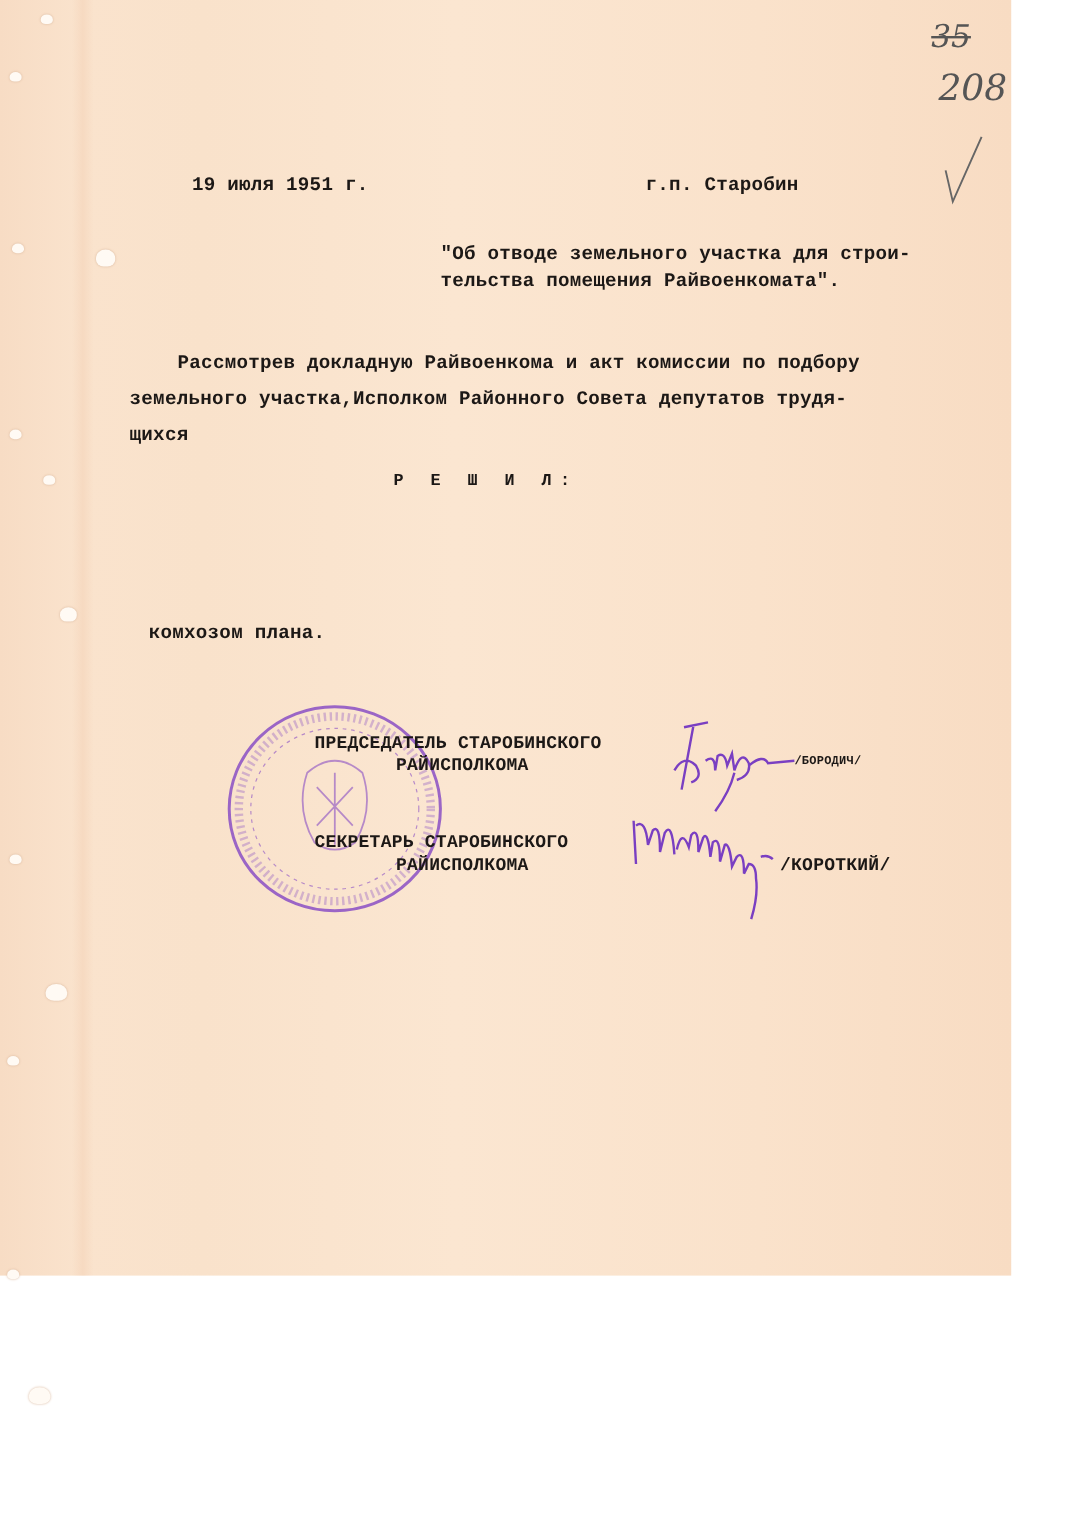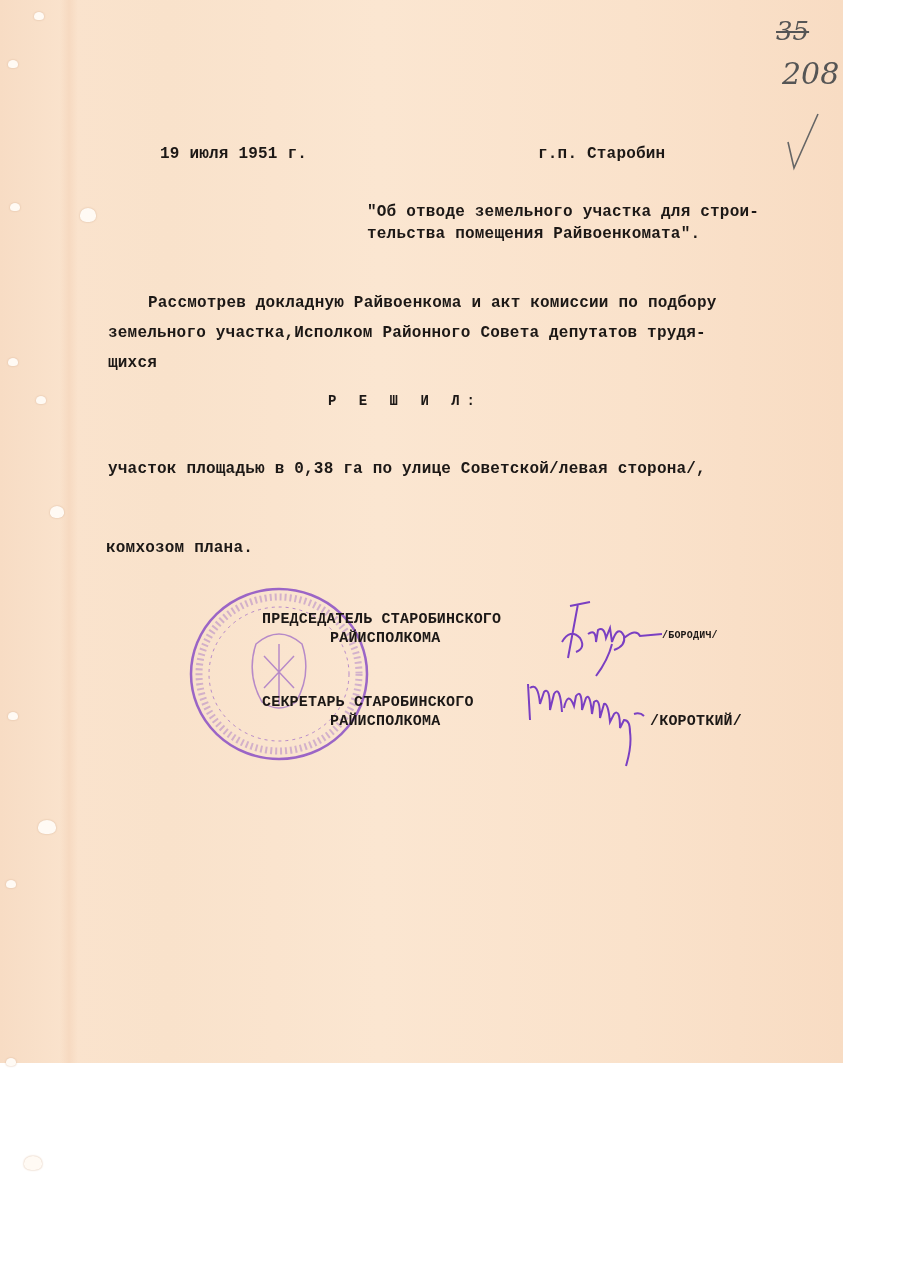--- a/index.html
+++ b/index.html
@@ -24,21 +24,21 @@
   .place { left: 538px; top: 145px; font-size: 16px; }
   .subj1 { left: 367px; top: 203px; font-size: 16px; }
   .subj2 { left: 367px; top: 225px; font-size: 16px; }
   .body1 { left: 148px; top: 294px; font-size: 16px; }
   .body2 { left: 108px; top: 324px; font-size: 16px; }
   .body3 { left: 108px; top: 354px; font-size: 16px; }
   .resolved { left: 328px; top: 393px; font-size: 14px; letter-spacing: 7px; }
   .r1 { left: 158px; top: 430px; font-size: 16px; }
   .r2 { left: 108px; top: 460px; font-size: 16px; }
   .r3 { left: 108px; top: 490px; font-size: 16px; }
-  .r4 { left: 106px; top: 519px; font-size: 16px; margin-top: 20px; }
+  .r4 { left: 124px; top: 519px; font-size: 16px; }
   .s1a { left: 262px; top: 611px; font-size: 15px; }
   .s1b { left: 330px; top: 630px; font-size: 15px; }
   .s1n { left: 662px; top: 630px; font-size: 10px; }
   .s2a { left: 262px; top: 694px; font-size: 15px; }
   .s2b { left: 330px; top: 713px; font-size: 15px; }
   .s2n { left: 650px; top: 713px; font-size: 15px; }
   .pencil { position: absolute; color: #555; font-family: "DejaVu Serif", serif; font-style: italic; }
   .archive-old { left: 776px; top: 16px; font-size: 26px; text-decoration: line-through; }
   .archive-new { left: 782px; top: 56px; font-size: 30px; }
   .check { position: absolute; left: 784px; top: 112px; }
@@ -75,21 +75,20 @@
 
   <div class="t subj1">"Об отводе земельного участка для строи-</div>
   <div class="t subj2">тельства помещения Райвоенкомата".</div>
 
   <div class="t body2">земельного участка,Исполком Районного Совета депутатов трудя-</div>
   <div class="t body1">Рассмотрев докладную Райвоенкома и акт комиссии по подбору</div>
   <div class="t body3">щихся</div>
 
   <div class="t resolved">Р Е Ш И Л:</div>
 
-  <div class="t r2">участок площадью в 0,38 га по улице Советской/левая сторона/,</div>
   <div class="t r4">комхозом плана.</div>
 
   <svg class="stamp" width="186" height="180" viewBox="0 0 186 180">
     <ellipse cx="93" cy="90" rx="88" ry="85" fill="none" stroke="#8a4fc4" stroke-width="2.5" opacity="0.85"></ellipse>
     <ellipse cx="93" cy="90" rx="70" ry="67" fill="none" stroke="#8a4fc4" stroke-width="1" stroke-dasharray="3 4" opacity="0.6"></ellipse>
     <ellipse cx="93" cy="90" rx="80" ry="77" fill="none" stroke="#8a4fc4" stroke-width="7" stroke-dasharray="2 3" opacity="0.35"></ellipse>
     <g stroke="#8a4fc4" stroke-width="1.5" fill="none" opacity="0.6">
       <path d="M70 60 Q93 40 116 60 Q126 90 110 118 Q93 130 76 118 Q60 90 70 60 Z"></path>
       <path d="M78 72 L108 104 M108 72 L78 104 M93 60 L93 120"></path>
     </g>

